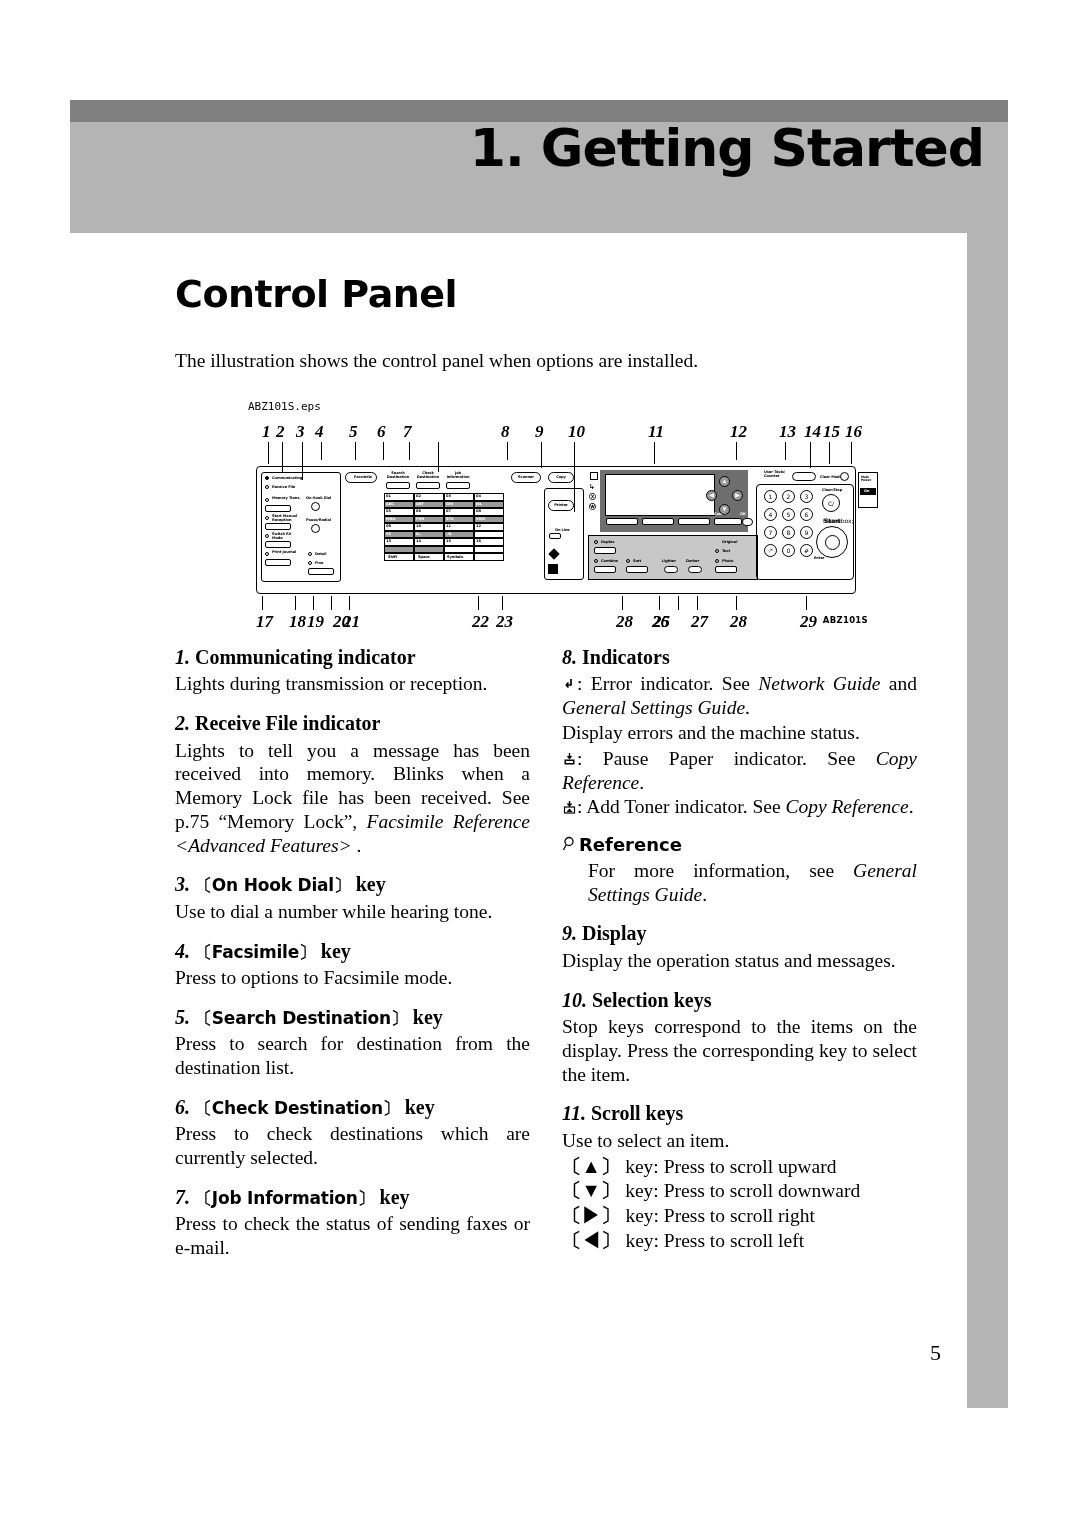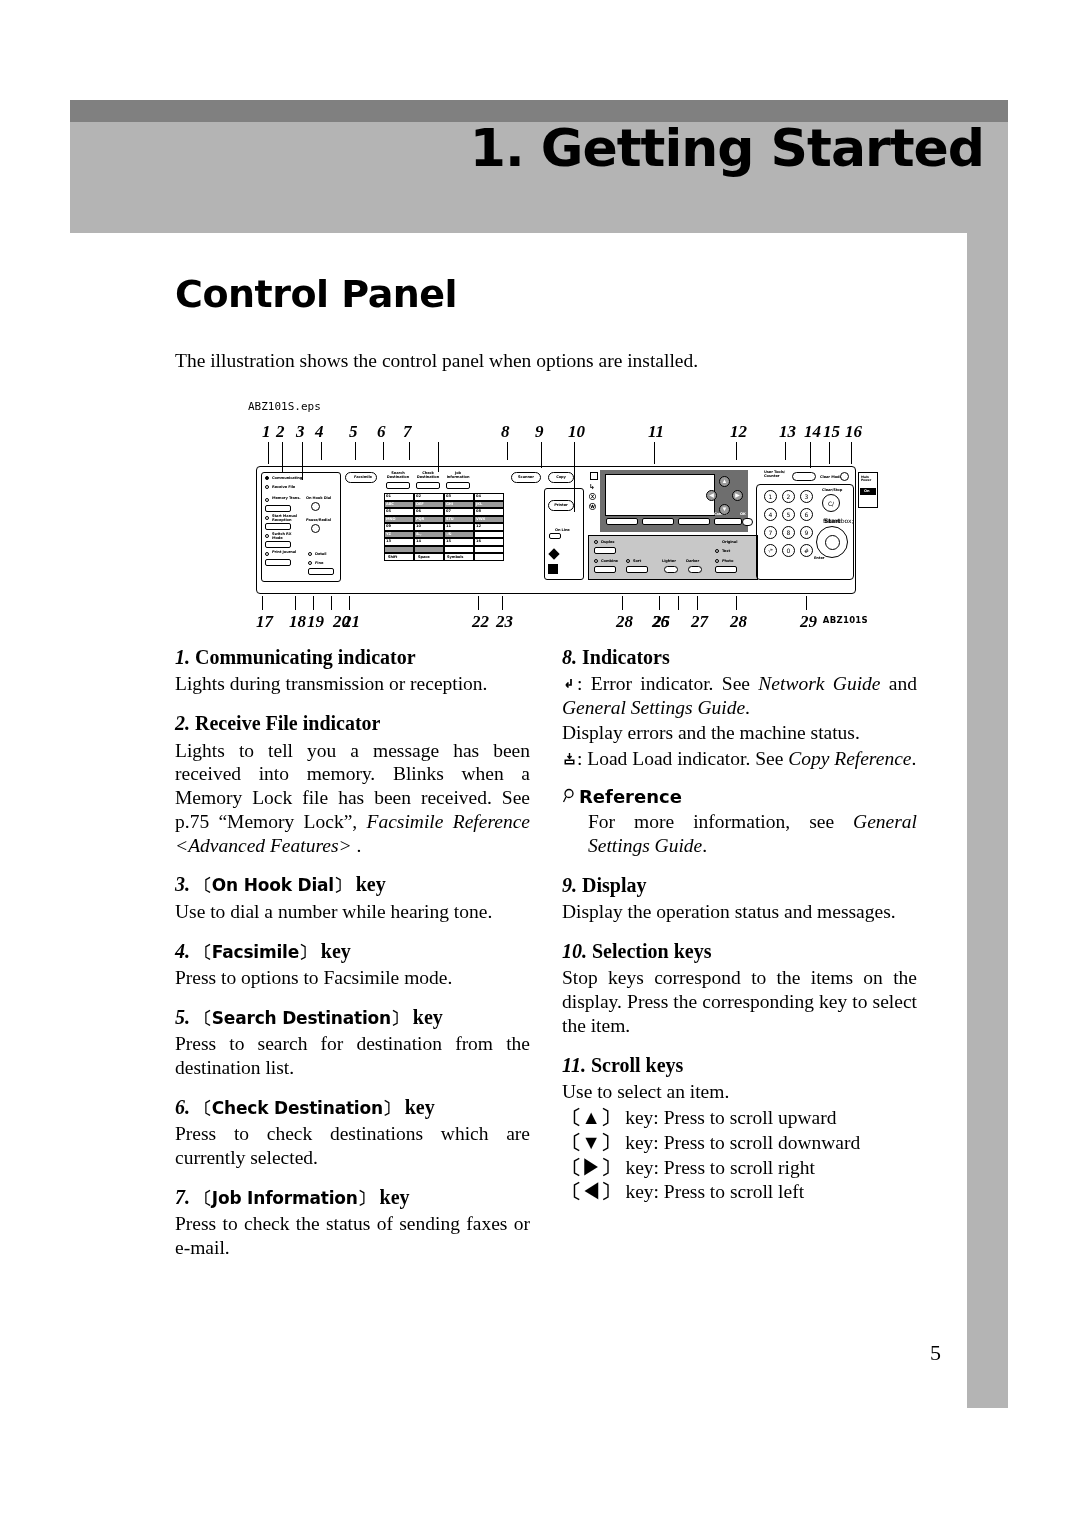--- a/index.html
+++ b/index.html
@@ -443,23 +443,32 @@
 
   <p class="para nj">Display errors and the machine status.</p>
 
   <p class="para ind-line">
     <span class="gl">
       <svg width="15" height="15" viewBox="0 0 15 15">
         <path d="M7.5 1 L7.5 6 M5.5 4 L7.5 6.5 L9.5 4" stroke="#000" stroke-width="1.4" fill="none"></path>
         <rect x="2.5" y="7.5" width="10" height="5" fill="#000"></rect>
         <rect x="4" y="9" width="7" height="2" fill="#fff"></rect>
       </svg>
-    </span><span>: Load Load indicator. See </span><span class="it">Copy Reference</span><span>.</span>
-  </p>
-
+    </span><span>: Pause Paper indicator. See </span><span class="it">Copy Reference</span><span>.</span>
+  </p>
+
+  <p class="para ind-line">
+    <span class="gl">
+      <svg width="15" height="15" viewBox="0 0 15 15">
+        <path d="M7.5 1 L7.5 5.5 M5.5 3.5 L7.5 6 L9.5 3.5" stroke="#000" stroke-width="1.4" fill="none"></path>
+        <rect x="2.5" y="7" width="10" height="6" fill="none" stroke="#000" stroke-width="1.2"></rect>
+        <path d="M4.5 12 L7.5 8.5 L10.5 12 Z" fill="#000"></path>
+      </svg>
+    </span><span>: Add Toner indicator. See </span><span class="it">Copy Reference</span><span>.</span>
+  </p>
 
   <div class="refbox">
     <div>
       <span class="mag">
         <svg width="17" height="17" viewBox="0 0 17 17">
             <circle cx="7" cy="5.5" r="4" fill="none" stroke="#000" stroke-width="1.3"></circle>
             <line x1="4" y1="9" x2="1.5" y2="14" stroke="#000" stroke-width="1.3"></line>
           </svg>
       </span><span class="ref-title">Reference</span>
     </div>

